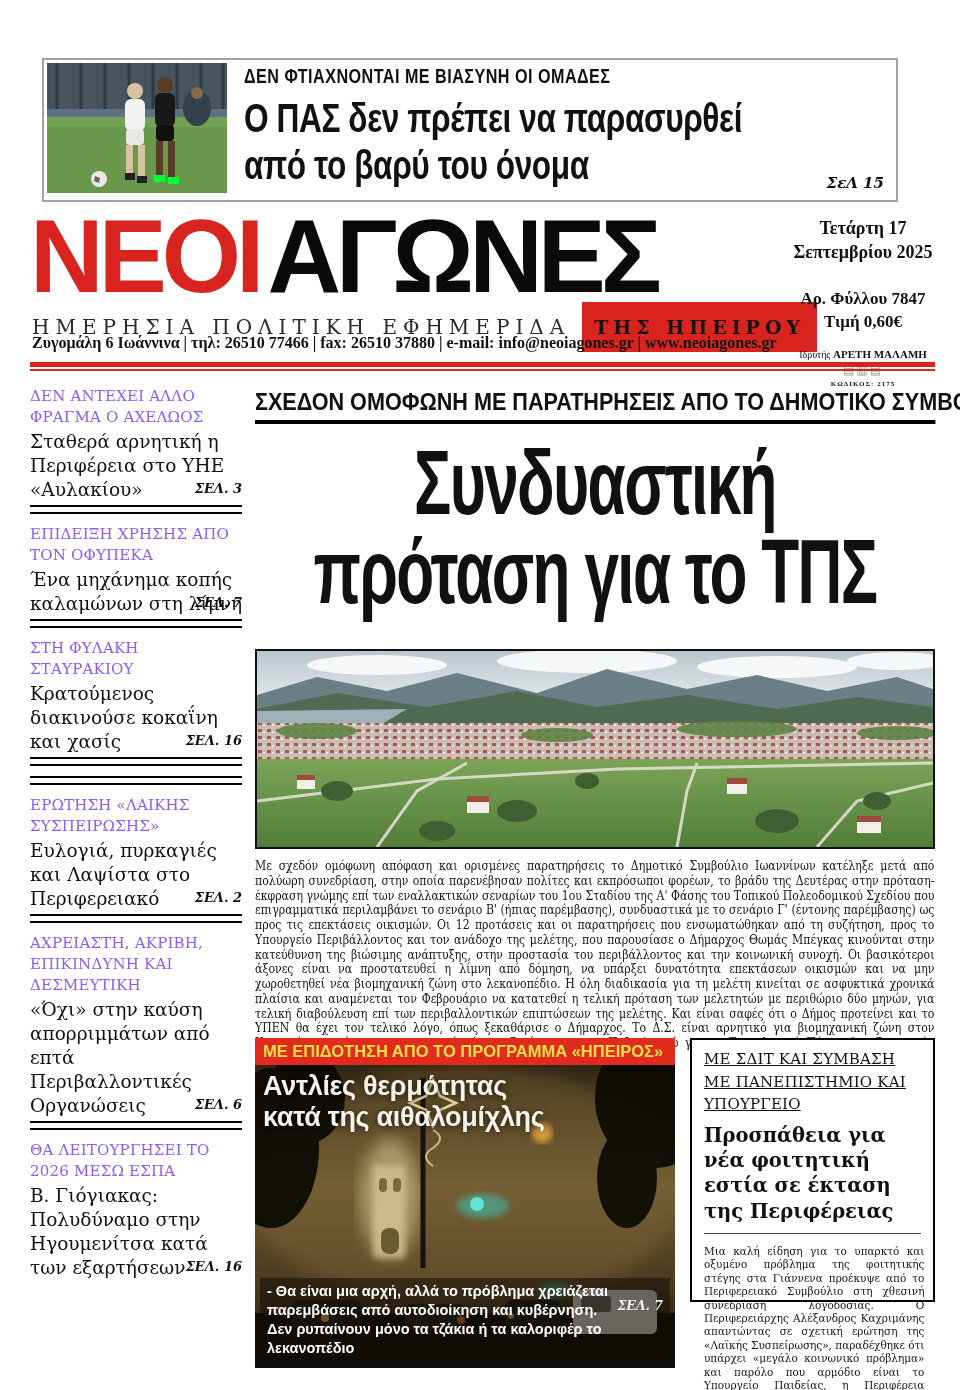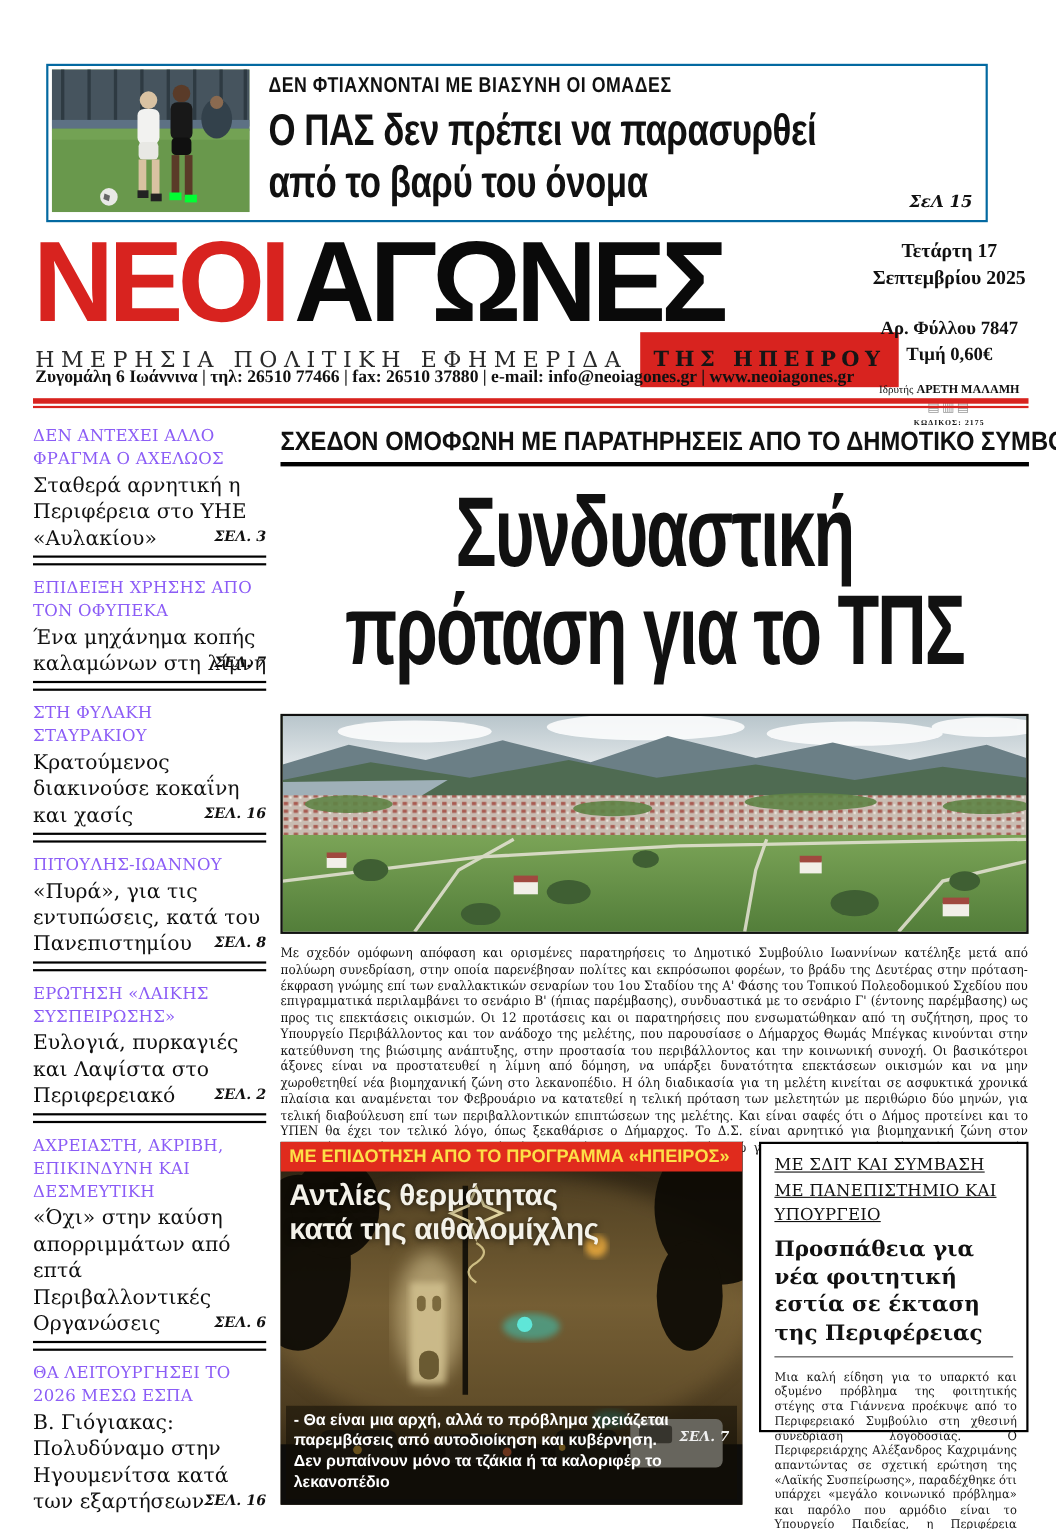--- a/index.html
+++ b/index.html
@@ -1,20 +1,20 @@
 <!DOCTYPE html>
 <html lang="el"><head>
 <meta charset="utf-8">
 <style>
   html,body{margin:0;padding:0;background:#fff;}
   .page{position:relative;width:960px;height:1390px;background:#fff;overflow:hidden;
         font-family:"Liberation Sans",sans-serif;color:#111;}
 
   
-  .sports-box{position:absolute;left:42px;top:58px;width:852px;height:140px;border:2px solid #0369a1;background:#fff;}
+  .sports-box{position:absolute;left:42px;top:58px;width:852px;height:140px;border:2px solid #a3a3a3;background:#fff;}
   .sports-photo{position:absolute;left:3px;top:3px;width:180px;height:130px;overflow:hidden;}
   .sports-text{position:absolute;left:200px;top:6px;right:10px;}
   .sports-kicker{font-weight:bold;font-size:17px;letter-spacing:.5px;transform:scale(.95,1.15);transform-origin:left top;white-space:nowrap;}
   .sports-headline{margin-top:9px;font-weight:bold;font-size:36px;line-height:1.18;letter-spacing:-.5px;
                    transform:scale(.88,1.12);transform-origin:left top;white-space:nowrap;}
   .sports-page{position:absolute;right:12px;bottom:8px;font:bold italic 15px "DejaVu Serif",serif;}
 
   
   .masthead{position:absolute;left:30px;top:208px;width:745px;height:152px;}
   .logo{position:absolute;left:0;top:-4px;font-weight:bold;font-size:102px;letter-spacing:-5px;line-height:1;
@@ -179,25 +179,20 @@
       <div class="sb-title">Ένα μηχάνημα κοπής καλαμώνων στη λίμνη</div>
       <div class="sb-page">ΣΕΛ. 7</div>
     </div>
     <div class="sb-div"></div>
     <div class="sb-item">
       <div class="sb-kicker">ΣΤΗ ΦΥΛΑΚΗ ΣΤΑΥΡΑΚΙΟΥ</div>
       <div class="sb-title">Κρατούμενος διακινούσε κοκαΐνη και χασίς</div>
       <div class="sb-page">ΣΕΛ. 16</div>
     </div>
     <div class="sb-div"></div>
-    <div class="sb-item">
-      <div class="sb-kicker">ΠΙΤΟΥΛΗΣ-ΙΩΑΝΝΟΥ</div>
-      <div class="sb-title">«Πυρά», για τις εντυπώσεις, κατά του Πανεπιστημίου</div>
-      <div class="sb-page">ΣΕΛ. 8</div>
-    </div>
     <div class="sb-div"></div>
     <div class="sb-item">
       <div class="sb-kicker">ΕΡΩΤΗΣΗ «ΛΑΙΚΗΣ ΣΥΣΠΕΙΡΩΣΗΣ»</div>
       <div class="sb-title">Ευλογιά, πυρκαγιές και Λαψίστα στο Περιφερειακό</div>
       <div class="sb-page">ΣΕΛ. 2</div>
     </div>
     <div class="sb-div"></div>
     <div class="sb-item">
       <div class="sb-kicker">ΑΧΡΕΙΑΣΤΗ, ΑΚΡΙΒΗ, ΕΠΙΚΙΝΔΥΝΗ ΚΑΙ ΔΕΣΜΕΥΤΙΚΗ</div>
       <div class="sb-title">«Όχι» στην καύση απορριμμάτων από επτά Περιβαλλοντικές Οργανώσεις</div>

